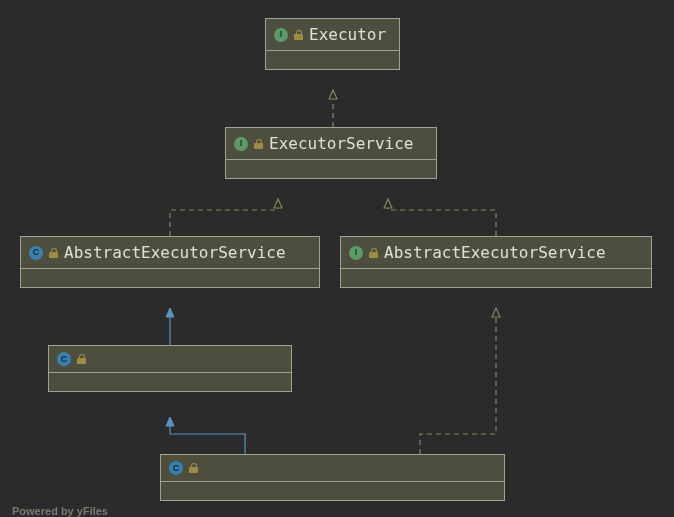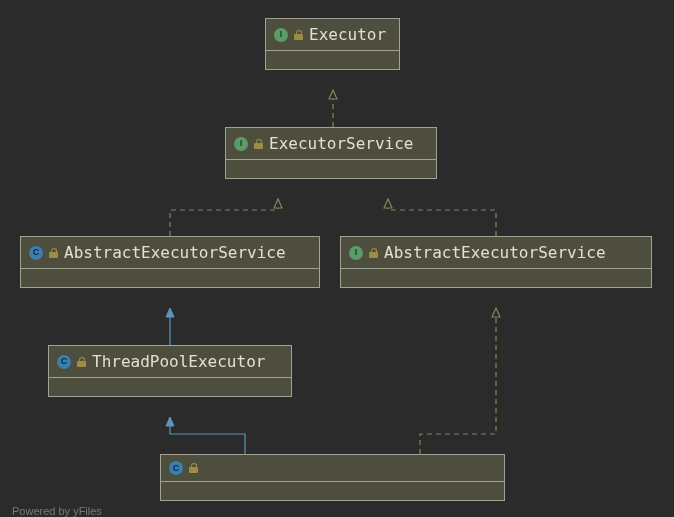--- a/index.html
+++ b/index.html
@@ -103,20 +103,21 @@
     stroke: #7d8a5c;
     stroke-width: 1.2;
   }
   .footer {
     position: absolute;
     left: 12px;
     bottom: 0px;
     font-size: 11px;
     color: #7a7a70;
     font-family: sans-serif;
+    font-weight: bold;
   }
 </style>
 </head>
 <body>
 
 <svg class="edges">
   <defs>
     <marker id="arrow-hollow" markerWidth="12" markerHeight="12" refX="10" refY="5" orient="auto" markerUnits="userSpaceOnUse">
       <path class="arrow-hollow" d="M 1 1 L 10 5 L 1 9 Z"></path>
     </marker>
@@ -164,21 +165,20 @@
         <span class="type-icon ti-interface">I</span>
         <span class="lock-icon"></span>
         <span class="node-label">AbstractExecutorService</span>
       </div>
       <div class="node-body"></div>
     </div>
     <div class="node" style="left: 48px; top: 345px; width: 244px;">
       <div class="node-header">
         <span class="type-icon ti-class">C</span>
         <span class="lock-icon"></span>
-        <span class="node-label">ThreadPoolExecutor</span>
       </div>
       <div class="node-body"></div>
     </div>
     <div class="node" style="left: 160px; top: 454px; width: 345px;">
       <div class="node-header">
         <span class="type-icon ti-class">C</span>
         <span class="lock-icon"></span>
       </div>
       <div class="node-body"></div>
     </div>

